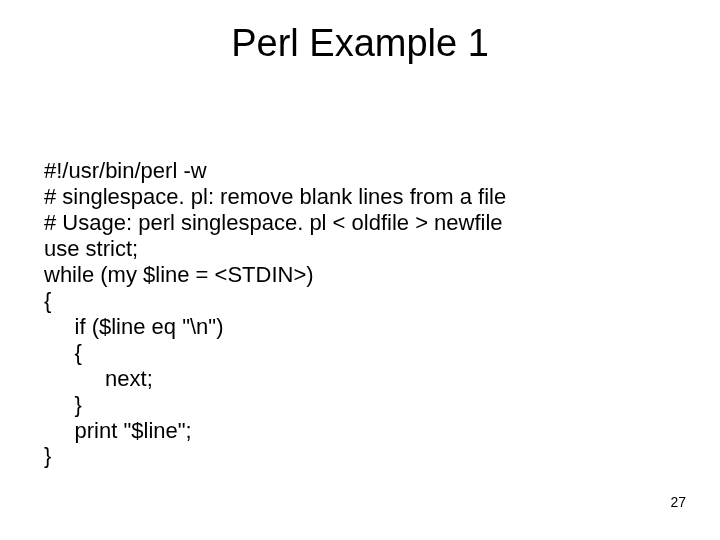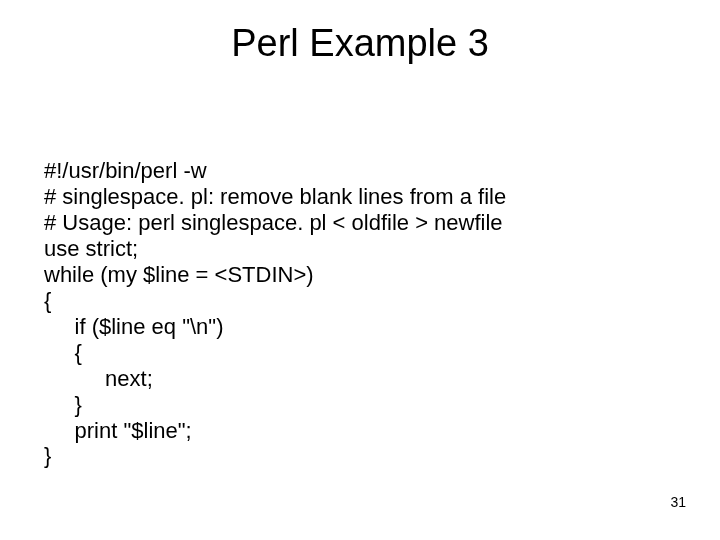--- a/index.html
+++ b/index.html
@@ -6,27 +6,27 @@
   html, body { width: 720px; height: 540px; background: #fff; font-family: "Trebuchet MS", "Lucida Sans", Verdana, sans-serif; color: #000; }
   .slide { position: relative; width: 720px; height: 540px; }
   .title { position: absolute; top: 22px; left: 0; width: 100%; text-align: center; font-size: 38px; font-weight: 400; }
   .code { position: absolute; top: 158px; left: 44px; font-size: 22px; line-height: 1.18; white-space: pre; font-family: "Trebuchet MS", "Lucida Sans", Verdana, sans-serif; }
   .pagenum { position: absolute; bottom: 30px; right: 34px; font-size: 14px; color: #000; }
 </style>
 </head>
 <body>
 
 <div class="slide">
-  <div class="title">Perl Example 3</div>
+  <div class="title">Perl Example 1</div>
   <div class="code">#!/usr/bin/perl -w
 # singlespace. pl: remove blank lines from a file
 # Usage: perl singlespace. pl &lt; oldfile &gt; newfile
 use strict;
 while (my $line = &lt;STDIN&gt;)
 {
      if ($line eq "\n")
      {
           next;
      }
      print "$line";
 }</div>
-  <div class="pagenum">31</div>
+  <div class="pagenum">27</div>
 </div>
 
 </body></html>

